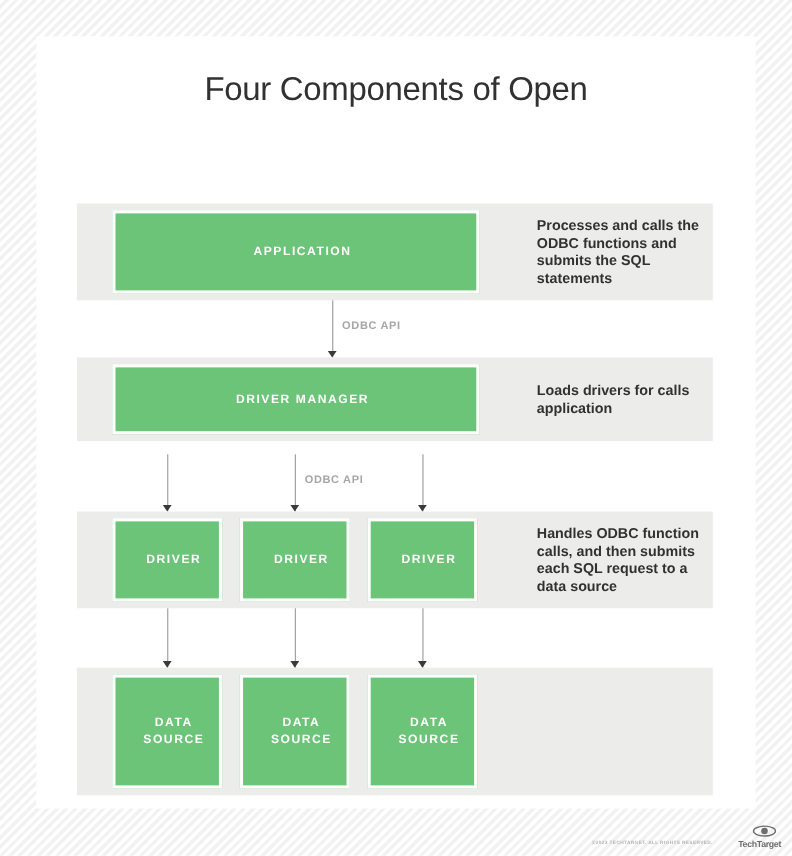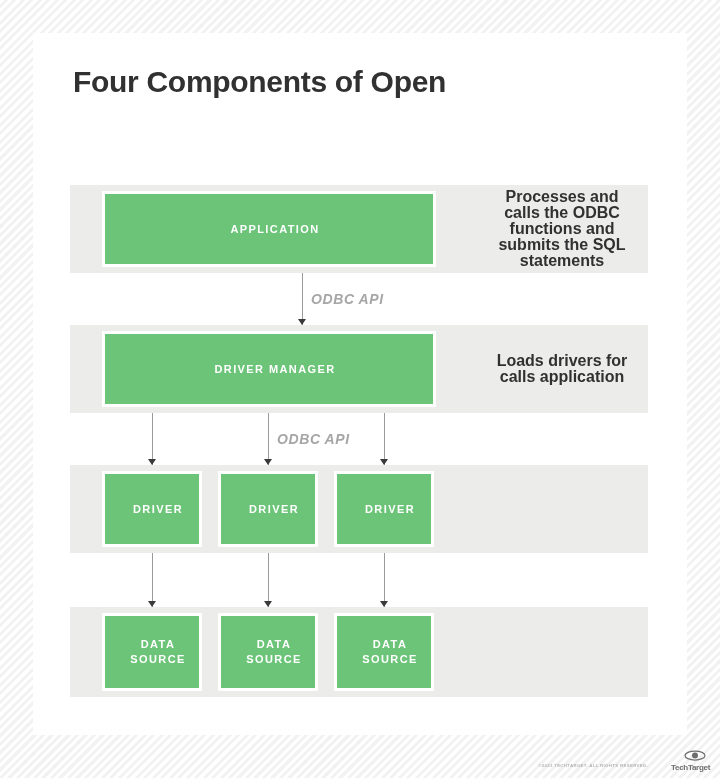--- a/index.html
+++ b/index.html
@@ -29,41 +29,41 @@
     width: 654px;
     height: 702px;
     background: #ffffff;
   }
 
   .title {
     position: absolute;
     left: 0;
     top: 30px;
     width: 654px;
-    text-align: left;
+    text-align: center;
     font-size: 30px;
     line-height: 38px;
-    font-weight: bold;
+    font-weight: normal;
     color: #313131;
     letter-spacing: -0.3px;
     padding: 0 40px;
     box-sizing: border-box;
   }
 
   
   .row {
     position: absolute;
     left: 37px;
     width: 578px;
     background: #ECEDEB;
   }
   .row-application { top: 152px;  height: 88px; }
-  .row-manager     { top: 292px;  height: 88px; }
+  .row-manager     { top: 292px;  height: 76px; }
   .row-driver      { top: 432px;  height: 88px; }
-  .row-datasource  { top: 574px;  height: 90px; }
+  .row-datasource  { top: 574px;  height: 116px; }
 
   .boxes {
     position: absolute;
     left: 32px;
     top: 6px;
     bottom: 6px;
     display: flex;
     gap: 16px;
   }
 
@@ -84,50 +84,48 @@
   }
   .gbox-wide  { width: 334px; }
   .gbox-small { width: 100px; }
 
   .desc {
     position: absolute;
     left: 418px;
     right: 12px;
     top: 50%;
     transform: translateY(-50%);
-    font-size: 16px;
+    font-size: 13px;
     line-height: 16px;
     font-weight: bold;
     color: #313131;
-    text-align: center;
   }
 
   
   .conn {
     position: absolute;
     width: 1px;
     background: #9a9a9a;
   }
   .arrowhead {
     position: absolute;
     width: 0;
     height: 0;
     border-left: 4px solid transparent;
     border-right: 4px solid transparent;
     border-top: 6px solid #3a3a3a;
     margin-left: -4px;
   }
   .conn-label {
     position: absolute;
-    font-size: 14px;
+    font-size: 10px;
     font-weight: bold;
     letter-spacing: 0.6px;
     color: #a6a6a6;
     white-space: nowrap;
-    font-style: italic;
   }
 
   
   .footer {
     position: absolute;
     left: 0;
     bottom: 4px;
     width: 720px;
     height: 24px;
   }
@@ -203,20 +201,21 @@
   <div class="arrowhead" style="left:351px; top:426px;"></div>
 
   <div class="conn-label" style="left:244px; top:398px;">ODBC API</div>
 
   <div class="row row-driver">
     <div class="boxes">
       <div class="gbox gbox-small">DRIVER</div>
       <div class="gbox gbox-small">DRIVER</div>
       <div class="gbox gbox-small">DRIVER</div>
     </div>
+    <div class="desc">Handles ODBC function calls, and then submits each SQL request to a data source</div>
   </div>
 
   <div class="conn" style="left:119px; top:520px; height:54px;"></div>
   <div class="arrowhead" style="left:119px; top:568px;"></div>
 
   <div class="conn" style="left:235px; top:520px; height:54px;"></div>
   <div class="arrowhead" style="left:235px; top:568px;"></div>
 
   <div class="conn" style="left:351px; top:520px; height:54px;"></div>
   <div class="arrowhead" style="left:351px; top:568px;"></div>

